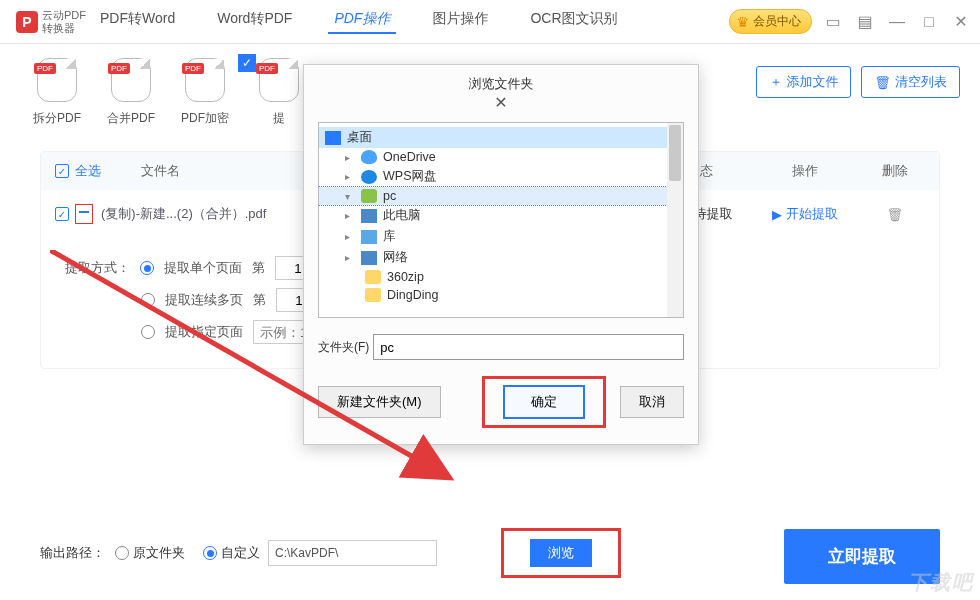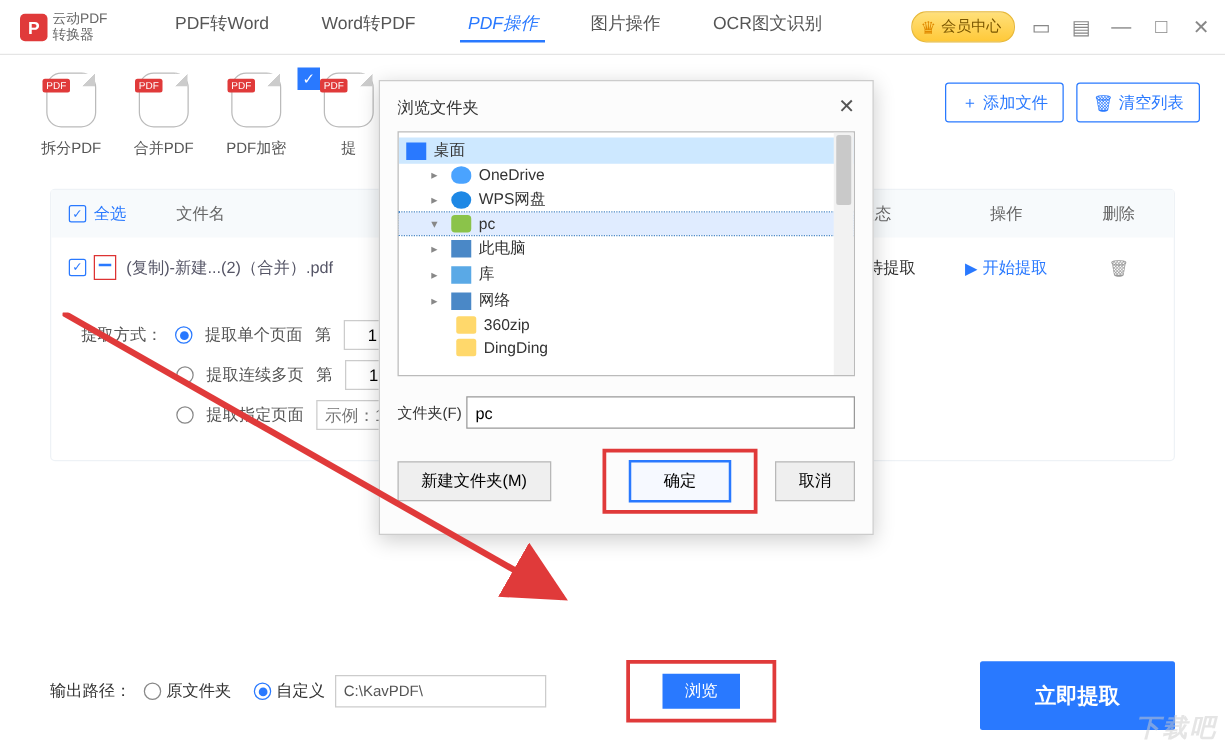--- a/index.html
+++ b/index.html
@@ -3,21 +3,21 @@
 <meta charset="utf-8">
 <style>
 * { box-sizing: border-box; margin: 0; padding: 0; font-family: "Microsoft YaHei", Arial, sans-serif; }
 body { background: #fff; width: 980px; height: 600px; overflow: hidden; position: relative; font-size: 13px; color: #333; }
 
 .titlebar { height: 44px; display: flex; align-items: center; border-bottom: 1px solid #e5e5e5; padding: 0 8px; }
 .logo { display: flex; align-items: center; gap: 4px; padding: 0 8px; }
 .logo-badge { width: 22px; height: 22px; background: #e03a3a; border-radius: 4px; display: flex; align-items: center; justify-content: center; color: #fff; font-weight: bold; font-size: 14px; }
 .logo-text { font-size: 11px; color: #666; line-height: 1.1; }
 
-.topnav { display: flex; gap: 30px; margin-left: 40px; flex: 1; }
+.topnav { display: flex; gap: 30px; flex: 1; }
 .topnav-item { color: #555; font-size: 14px; padding: 0 6px 4px; cursor: pointer; }
 .topnav-item.active { color: #2979ff; border-bottom: 2px solid #2979ff; font-style: italic; }
 
 .title-right { display: flex; align-items: center; gap: 10px; }
 .vip-badge { background: linear-gradient(#ffe07a,#ffc939); border: 1px solid #e8b93a; border-radius: 12px; padding: 3px 10px 3px 6px; display:flex; align-items:center; gap:4px; font-size:12px; color:#7a5600; }
 .vip-crown { color:#e08a00; font-size:14px; }
 .win-btn { width: 22px; text-align: center; color: #888; font-size: 16px; cursor: pointer; }
 
 .toolbar { display:flex; align-items:flex-start; padding: 14px 20px 6px; position:relative; }
 .tool { width: 74px; text-align:center; font-size:12px; color:#555; }
@@ -53,21 +53,21 @@
 .indent { margin-left:76px; }
 
 .footer { position:absolute; bottom:22px; left:40px; right:40px; display:flex; align-items:center; }
 .path-input { flex:0 0 140px; height:26px; border:1px solid #ccc; padding:0 6px; color:#555; font-size:12px; }
 .browse-btn { background:#2979ff; color:#fff; border:none; padding:5px 18px; font-size:13px; cursor:pointer; }
 .browse-highlight { border:3px solid #e03a3a; padding:8px 26px; margin-left:64px; }
 .big-btn { position:absolute; right:0; bottom:-6px; background:#2979ff; color:#fff; border:none; padding:16px 44px; font-size:17px; border-radius:2px; cursor:pointer;font-weight:bold; }
 
 
 .dialog { position:absolute; left:303px; top:64px; width:396px; background:#fcfcfc; border:1px solid #ccc; box-shadow:0 4px 16px rgba(0,0,0,.2); }
-.dlg-title { display:flex; justify-content:space-between; align-items:flex-end; padding:10px 14px; font-size:13px; }
+.dlg-title { display:flex; justify-content:space-between; align-items:center; padding:10px 14px; font-size:13px;flex-direction:column; }
 .dlg-close { font-size:16px; color:#555; cursor:pointer; }
 .dlg-sub { padding:4px 14px 10px; font-size:12px; color:#444; }
 .tree { margin:0 14px; border:1px solid #bbb; background:#fff; height:196px; overflow:hidden; position:relative; }
 .tree-scroll { position:absolute; right:0; top:0; bottom:0; width:16px; background:#f2f2f2; }
 .tree-thumb { position:absolute; right:2px; top:2px; width:12px; height:56px; background:#c9c9c9; border-radius:2px; }
 .tree ul { list-style:none; padding:4px 0; }
 .tree li { display:flex; align-items:center; gap:6px; padding:2px 6px; font-size:12.5px; color:#333; }
 .tree li.root { background:#cde8ff; }
 .tree li .exp { width:10px; color:#888; font-size:10px; }
 .tree li.ind1 { padding-left:26px; }

